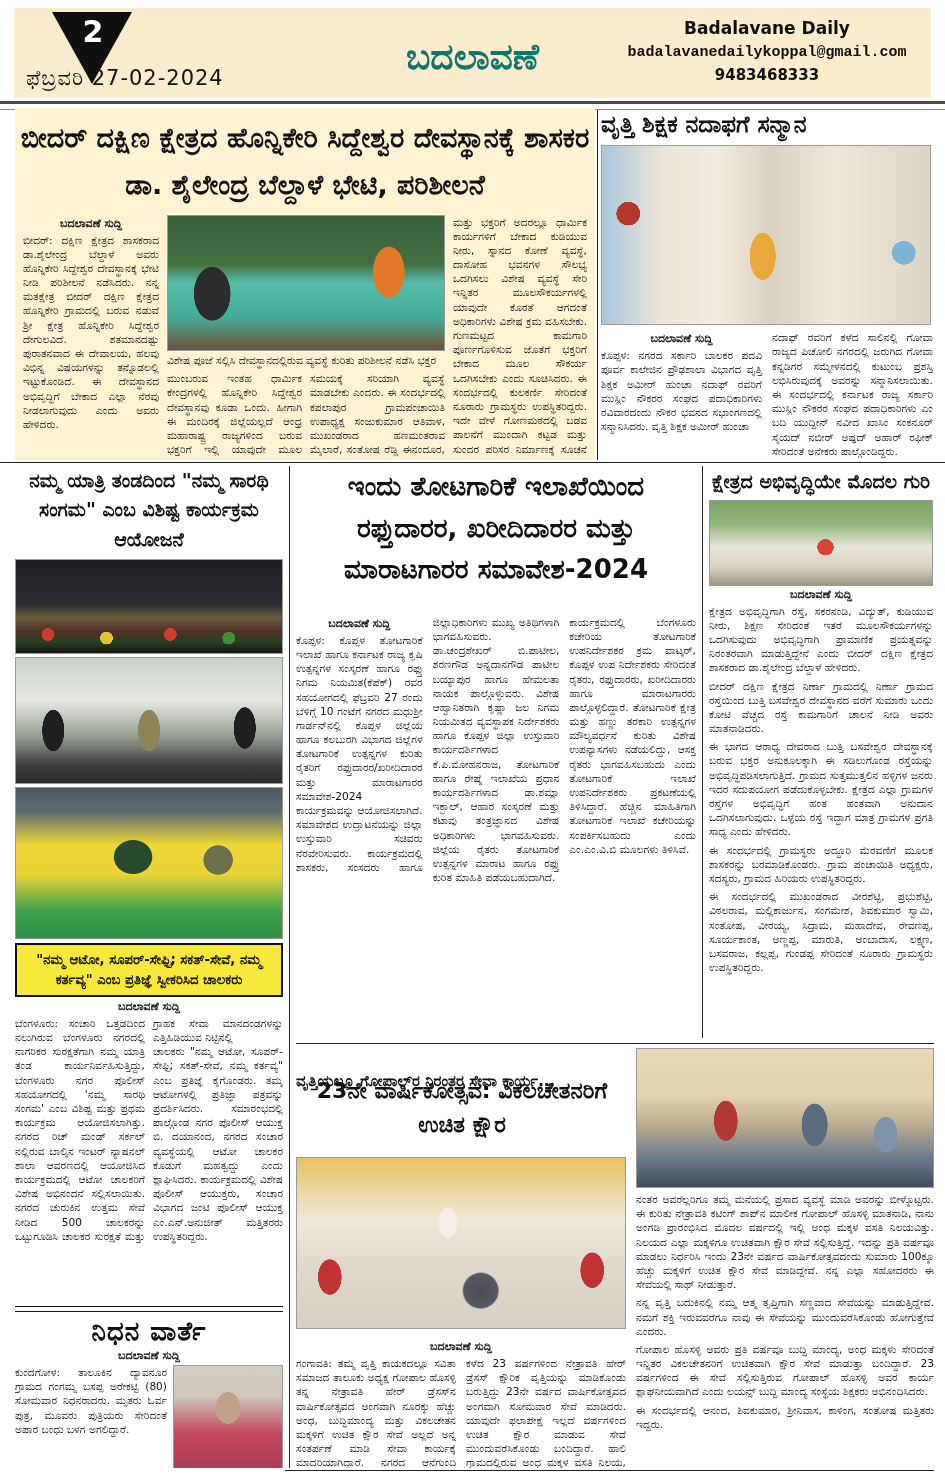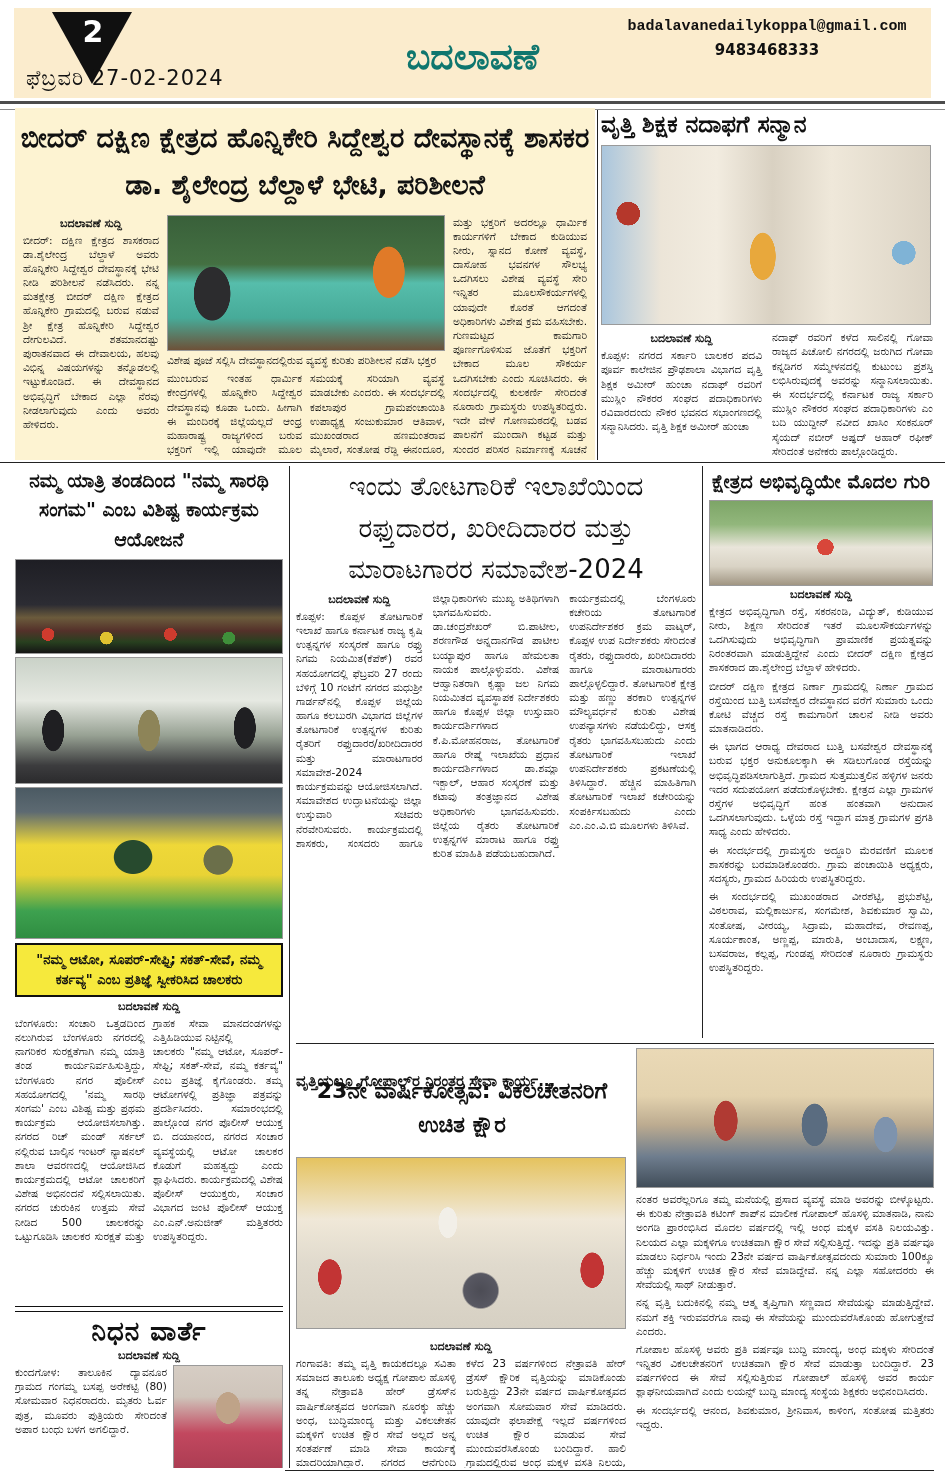--- a/index.html
+++ b/index.html
@@ -40,21 +40,21 @@
   .a2 .twocol{column-count:2;column-gap:10px;margin-top:5px;}
   
   .a3{position:absolute;left:15px;top:466px;width:268px;height:832px;overflow:hidden;}
   .a3 .hl{font-size:19px;font-weight:bold;text-align:center;line-height:1.55;margin-bottom:5px;}
   .a3 .ybox{background:#f6e93c;border:2px solid #111;font-size:13.2px;font-weight:bold;
             text-align:center;line-height:1.5;padding:5px 4px;margin:4px 0 3px;}
   .a3 .twocol{column-count:2;column-gap:8px;}
   .stack{display:flex;flex-direction:column;gap:3px;}
   
   .a4{position:absolute;left:296px;top:466px;width:400px;height:572px;overflow:hidden;}
-  .a4 .hl{font-size:26px;font-weight:normal;text-align:center;line-height:1.6;margin-bottom:0;}
+  .a4 .hl{font-size:26px;font-weight:bold;text-align:center;line-height:1.6;margin-bottom:24px;}
   .a4 .threecol{column-count:3;column-gap:10px;}
   
   .a5{position:absolute;left:709px;top:466px;width:224px;height:572px;overflow:hidden;}
   .a5 .hl{font-size:19px;font-weight:bold;text-align:center;line-height:1.4;margin:2px 0 5px;}
   
   .a6-kicker{position:absolute;left:296px;top:1072px;width:332px;font-size:15px;font-weight:bold;}
   .a6-hl{position:absolute;left:296px;top:1074px;width:332px;font-size:22px;font-weight:bold;
          text-align:center;line-height:1.55;}
   .a6-cols{position:absolute;left:296px;top:1338px;width:330px;height:130px;overflow:hidden;}
   .a6-cols .twocol{column-count:2;column-gap:10px;}
@@ -111,20 +111,21 @@
 <body>
 
 <div class="page">
 
   <div class="masthead-bg"></div>
   <div class="tri"></div>
   <div class="pagenum">2</div>
   <div class="edition-date">ಫೆಬ್ರವರಿ 27-02-2024</div>
   <div class="masthead">ಬದಲಾವಣೆ</div>
   <div class="contact">
+    <div class="b1">Badalavane Daily</div>
     <div class="b2">badalavanedailykoppal@gmail.com</div>
     <div class="b3">9483468333</div>
   </div>
   <div class="head-rule"></div>
 
   <div class="a1">
     <div class="hl">ಬೀದರ್ ದಕ್ಷಿಣ ಕ್ಷೇತ್ರದ ಹೊನ್ನಿಕೇರಿ ಸಿದ್ದೇಶ್ವರ ದೇವಸ್ಥಾನಕ್ಕೆ ಶಾಸಕರ ಡಾ. ಶೈಲೇಂದ್ರ ಬೆಲ್ದಾಳೆ ಭೇಟಿ, ಪರಿಶೀಲನೆ</div>
     <div class="a1-cols">
       <div>
         <div class="byline">ಬದಲಾವಣೆ ಸುದ್ದಿ</div>

